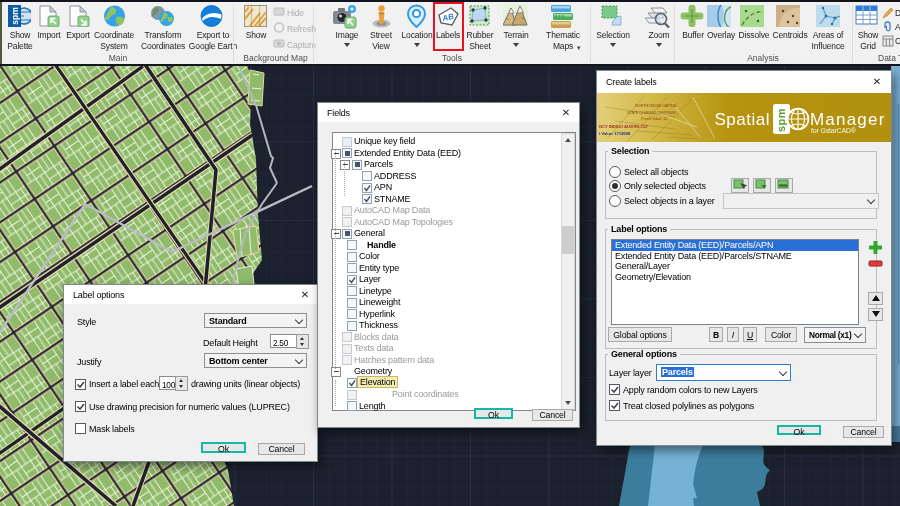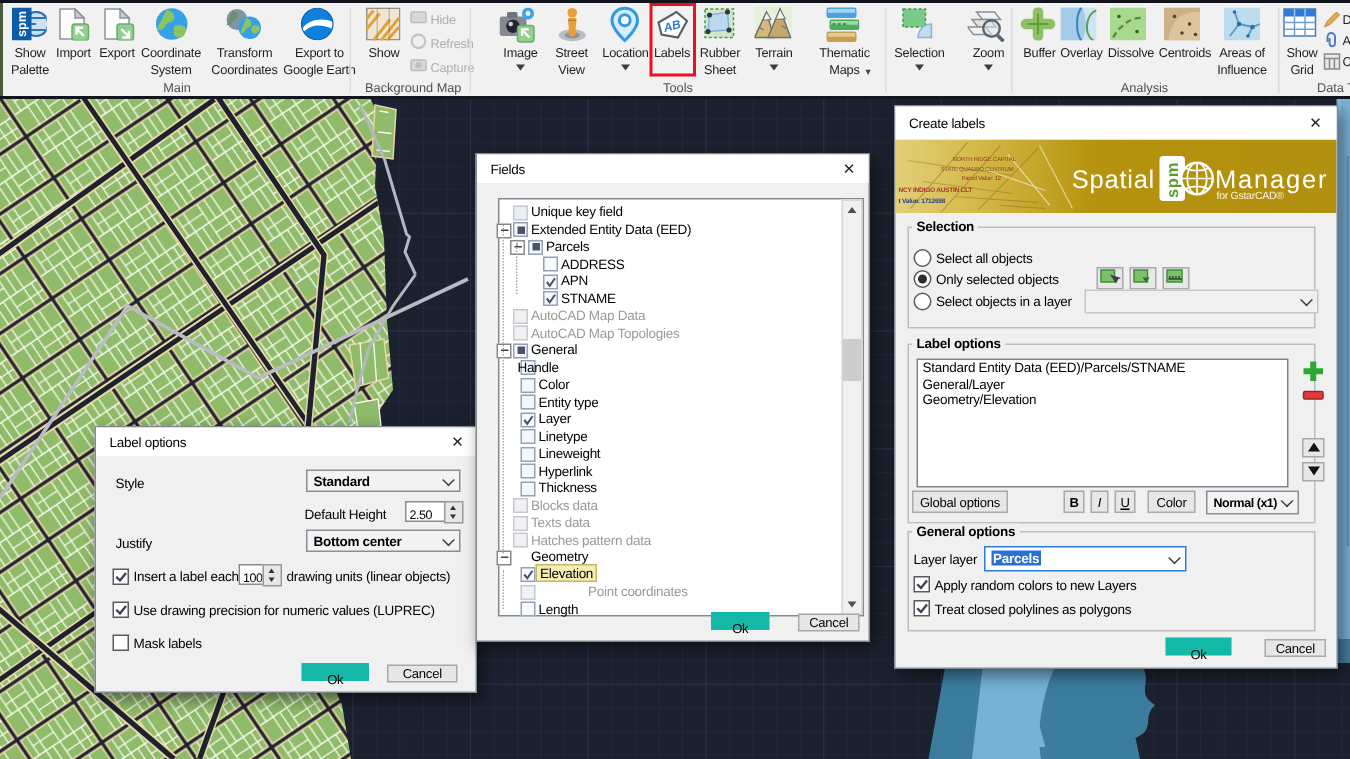--- a/index.html
+++ b/index.html
@@ -16,21 +16,21 @@
 .redbox{position:absolute;border:2px solid #e81123;}
 .tri{display:inline-block;width:0;height:0;border-left:3.5px solid transparent;border-right:3.5px solid transparent;border-top:4px solid #3c3c3c;vertical-align:2px;}
 
 .dlg{position:absolute;background:#f0f0f0;border:1px solid #808890;box-shadow:3px 4px 10px rgba(0,0,0,.5);
   font-size:9px;color:#000;letter-spacing:-0.18px;}
 .tbar{position:absolute;left:0;top:0;right:0;height:19px;background:#ffffff;}
 .tbar .tt{position:absolute;left:9px;top:5px;font-size:9px;color:#000;}
 .tbar .x{position:absolute;top:4px;font-size:10px;color:#222;font-weight:400;}
 .btn{position:absolute;background:#e7e7e7;border:1px solid #a9a9a9;font-size:8.7px;text-align:center;letter-spacing:-0.15px;
   font-family:"Liberation Sans",sans-serif;padding:0;}
-.btn.def{border:6px solid #14b8a6;}
+.btn.def{border:2px solid #14b8a6;}
 .cmb{position:absolute;background:#f3f3f3;border:1px solid #898f96;}
 .cmb .tx{position:absolute;left:4px;top:2px;font-size:9px;font-weight:bold;}
 .cmb .da{position:absolute;right:4px;top:50%;margin-top:-4px;width:5px;height:5px;
   border-right:1.4px solid #3c3c3c;border-bottom:1.4px solid #3c3c3c;transform:rotate(45deg);}
 .cb{position:absolute;width:9px;height:9px;background:#fff;border:1px solid #595959;}
 .cb svg{position:absolute;left:0;top:0;}
 .rad{position:absolute;width:10px;height:10px;border-radius:50%;background:#fff;border:1px solid #5a5a5a;}
 .rad.on::after{content:"";position:absolute;left:2px;top:2px;width:6px;height:6px;border-radius:50%;background:#2f2f2f;}
 .lbl{position:absolute;white-space:nowrap;}
 .grp{position:absolute;border:1px solid #bdbdbd;}
@@ -420,21 +420,21 @@
  <div class="cbd" style="left:9px;top:84.2px"></div>
         <div class="lbl" style="left:21px;top:83.5px;color:#9a9a9a;">AutoCAD Map Topologies</div>
  <div class="exp" style="left:-2px;top:96.2px">
           <i></i>
         </div>
         <div class="cbt" style="left:9px;top:95.7px">
           <b class="fill"></b>
         </div>
         <div class="lbl" style="left:21px;top:95.0px;color:#000;">General</div>
  <div class="cbt" style="left:14px;top:107.2px"></div>
-        <div class="lbl" style="left:12px;top:106.5px;color:#000;">Handle</div>
+        <div class="lbl" style="left:34px;top:106.5px;color:#000;font-weight:bold;">Handle</div>
  <div class="cbt" style="left:14px;top:118.7px"></div>
         <div class="lbl" style="left:26px;top:118.0px;color:#000;">Color</div>
  <div class="cbt" style="left:14px;top:130.2px"></div>
         <div class="lbl" style="left:26px;top:129.5px;color:#000;">Entity type</div>
  <div class="cbt" style="left:14px;top:141.7px">
           <svg width="8" height="8">
             <path d="M1.5 4l2 2.5 3.5-5" fill="none" stroke="#4b5468" stroke-width="1.4"></path>
           </svg>
         </div>
         <div class="lbl" style="left:26px;top:141.0px;color:#000;">Layer</div>
@@ -533,21 +533,22 @@
  <button class="btn" style="left:178px;top:107px;width:18px;height:15px"><svg width="14" height="11">
           <rect x="1" y="1" width="10" height="8" fill="#7cc06a" stroke="#3f8f3f"></rect>
           <path d="M2 7h9M3 7v-2M5 7v-2M7 7v-2M9 7v-2" stroke="#2e4e2e"></path>
         </svg></button>
  <div class="cmb" style="left:126px;top:122px;width:154px;height:14px;background:#f0f0f0;border-color:#c6c6c6">
         <span class="da" style="border-top-color:#9a9a9a"></span>
       </div>
  <div class="grp" style="left:8px;top:158px;width:270px;height:118px"></div>
  <div class="grpt" style="left:11px;top:153px">Label options</div>
  <div class="list" style="left:14px;top:168px;width:246px;height:84px">
-  <div class="li">Standard Entity Data (EED)/Parcels/STNAME</div>
+  <div class="li sel">Extended Entity Data (EED)/Parcels/APN</div>
+  <div class="li">Extended Entity Data (EED)/Parcels/STNAME</div>
   <div class="li">General/Layer</div>
   <div class="li">Geometry/Elevation</div>
  </div>
  <svg style="position:absolute;left:271px;top:169px" width="15" height="15">
         <path d="M7.5 1v13M1 7.5h13" stroke="#2ea830" stroke-width="4"></path>
       </svg>
  <svg style="position:absolute;left:271px;top:188px" width="15" height="10">
         <rect x="1" y="2" width="13" height="5" rx="1" fill="#e03c3c" stroke="#a02020"></rect>
       </svg>
  <button class="btn" style="left:271px;top:221px;width:15px;height:13px"><i style="display:inline-block;width:0;height:0;border-left:4px solid transparent;border-right:4px solid transparent;border-bottom:6px solid #111;vertical-align:1px"></i></button>

